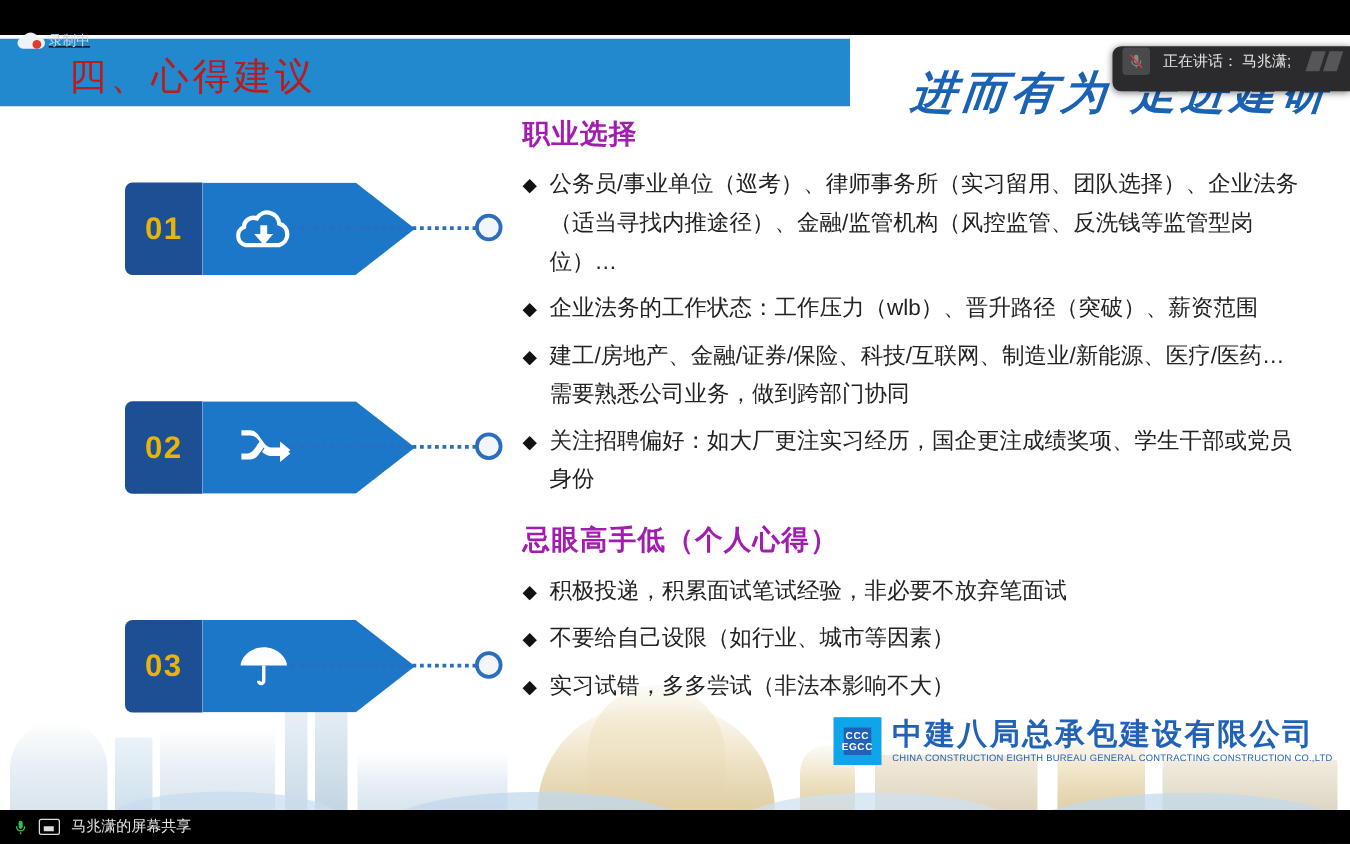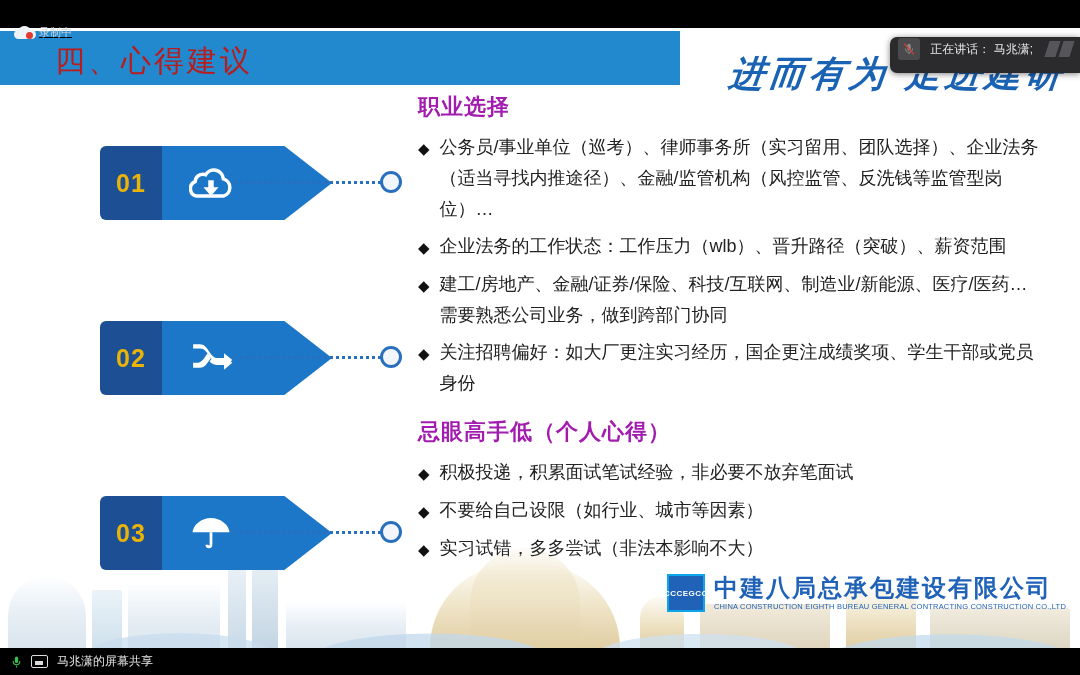--- a/index.html
+++ b/index.html
@@ -150,24 +150,24 @@
   
   .logo {
     position: absolute; right: 14px; bottom: 36px;
     display: flex; align-items: center;
   }
   .logo-mark {
     width: 38px; height: 38px;
     background: #1f62b8;
     color: #fff;
     font-size: 8px; font-weight: 700; line-height: 9px;
-    display: flex; flex-direction: row;
+    display: flex; flex-direction: column;
     align-items: center; justify-content: center;
     letter-spacing: 0.5px;
-    border: 2px solid #0ea5e9;
+    border: 8px solid #0ea5e9;
   }
   .logo-txt { margin-left: 9px; }
   .logo-cn {
     font-size: 24px; font-weight: 700; color: #1f62b8;
     letter-spacing: 2px; white-space: nowrap; line-height: 26px;
   }
   .logo-en {
     font-size: 7.5px; font-weight: 400; color: #1f62b8;
     letter-spacing: 0.2px; white-space: nowrap; margin-top: 1px;
   }

